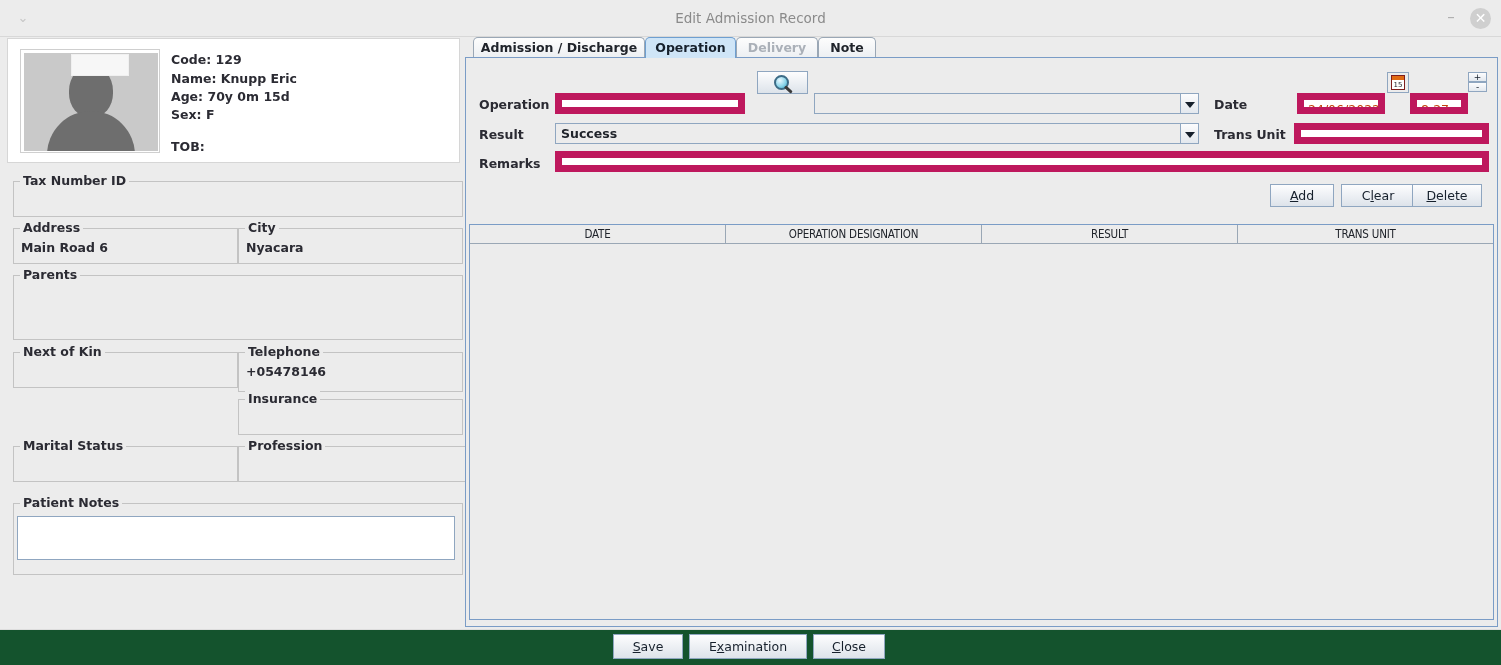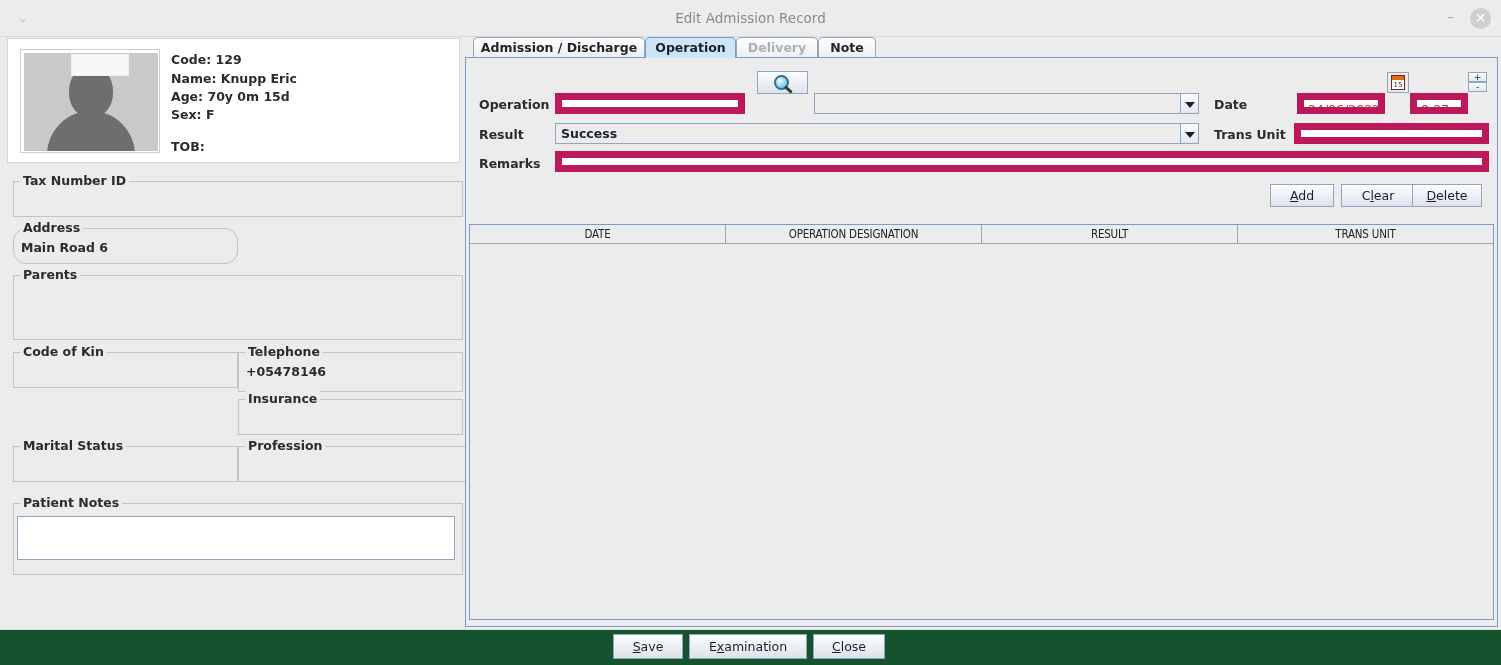--- a/index.html
+++ b/index.html
@@ -394,33 +394,37 @@
       <div class="pinfo" id="pi-age">Age: 70y 0m 15d</div>
       <div class="pinfo" id="pi-sex">Sex: F</div>
       <div class="pinfo" id="pi-tob">TOB:</div>
     </div>
 
     <div class="group" style="left:8px; top:144px; width:450px; height:36px;">
       <span class="glabel">Tax Number ID</span>
       <span class="gvalue"></span>
     </div>
 
-    <div class="group" style="left:8px; top:191px; width:225px; height:36px;border-radius:13px;">
+    <div class="group" style="left:8px; top:191px; width:225px; height:36px;">
       <span class="glabel">Address</span>
       <span class="gvalue">Main Road 6</span>
     </div>
 
+    <div class="group" style="left:233px; top:191px; width:225px; height:36px;">
+      <span class="glabel">City</span>
+      <span class="gvalue">Nyacara</span>
+    </div>
 
     <div class="group" style="left:8px; top:238px; width:450px; height:65px;">
       <span class="glabel">Parents</span>
       <span class="gvalue"></span>
     </div>
 
     <div class="group" style="left:8px; top:315px; width:225px; height:36px;">
-      <span class="glabel">Code of Kin</span>
+      <span class="glabel">Next of Kin</span>
       <span class="gvalue"></span>
     </div>
 
     <div class="group" style="left:233px; top:315px; width:225px; height:40px;">
       <span class="glabel">Telephone</span>
       <span class="gvalue">+05478146</span>
     </div>
 
     <div class="group" style="left:8px; top:362px; width:225px; height:36px;margin-top:47px;">
       <span class="glabel">Blood Type</span>

